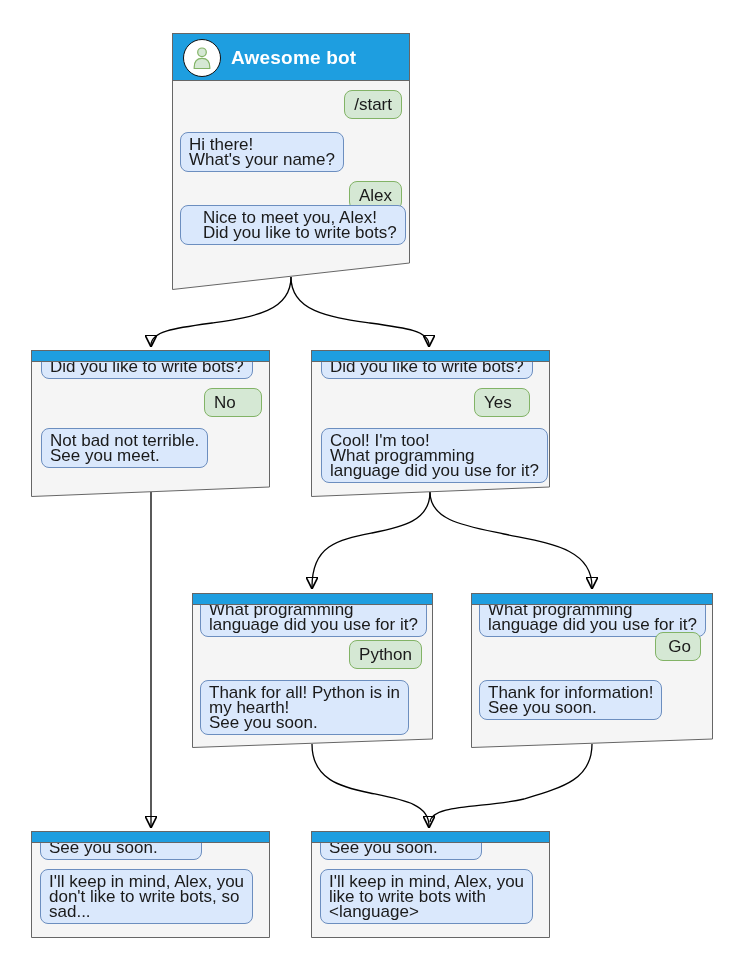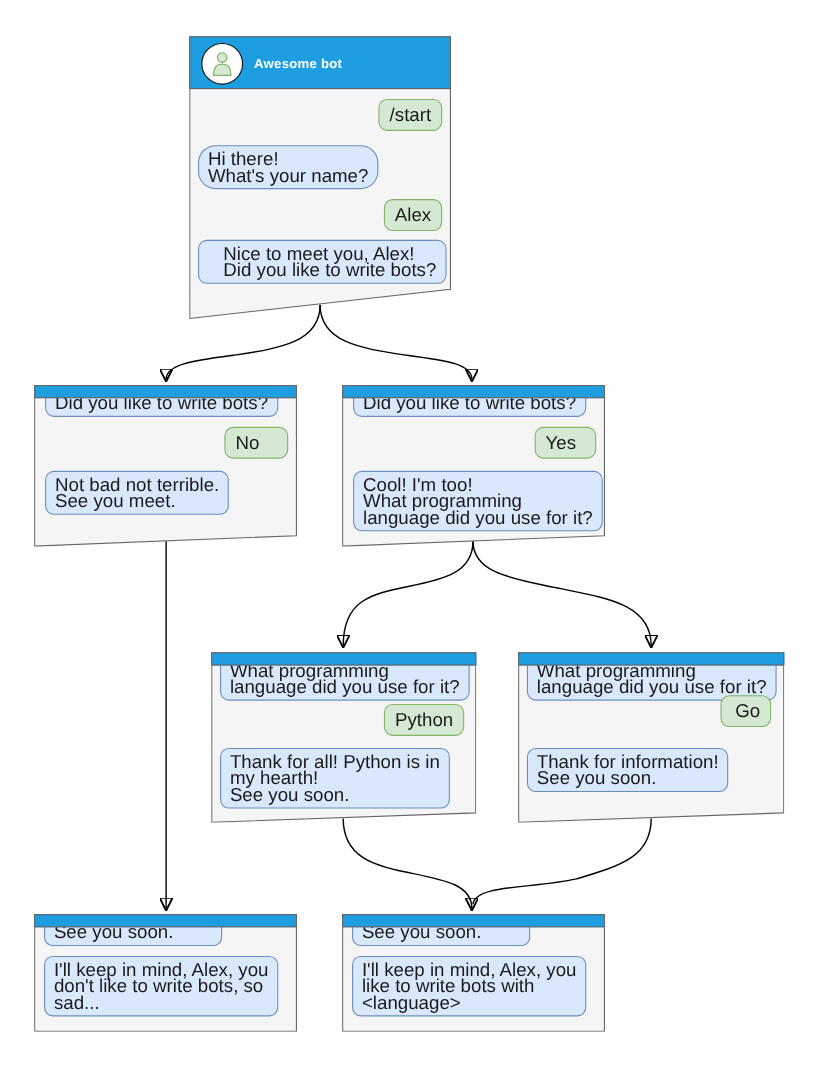--- a/index.html
+++ b/index.html
@@ -34,21 +34,21 @@
     display:flex; align-items:center;
   }
   .avatar {
     position:absolute; left:10px; top:5px;
     width:38px; height:38px; border-radius:50%;
     background:#fff; border:1.5px solid #111;
     display:flex; align-items:center; justify-content:center;
   }
   .bot-title {
     position:absolute; left:58px; top:0; line-height:48px;
-    color:#fff; font-weight:bold; font-size:12px; letter-spacing:.2px;
+    color:#fff; font-weight:bold; font-size:19px; letter-spacing:.2px;
   }
 
   
   .msg {
     position:absolute; z-index:2;
     font-size:17px; line-height:15px; color:#1a1a1a;
     white-space:pre;
     border-radius:8px;
     border:1px solid;
   }
@@ -82,45 +82,45 @@
     <div class="main-titlebar">
       <span class="avatar">
         <svg width="24" height="24" viewBox="0 0 24 24">
           <circle cx="12" cy="6.3" r="4.3" fill="var(--outgoing-fill)" stroke="var(--outgoing-stroke)" stroke-width="1.2"></circle>
           <path d="M12,12.3 c-5.5,0 -7.8,3.6 -7.8,9 l0,1.2 h15.6 v-1.2 c0,-5.4 -2.3,-9 -7.8,-9 z" fill="var(--outgoing-fill)" stroke="var(--outgoing-stroke)" stroke-width="1.2"></path>
         </svg>
       </span>
       <span class="bot-title">Awesome bot</span>
     </div>
     <div class="msg out" style="right:8px; top:57px;">/start</div>
-    <div class="msg in" style="left:8px;  top:99px;border-radius:16px;">Hi there!
+    <div class="msg in" style="left:8px;  top:99px;">Hi there!
 What's your name?</div>
     <div class="msg out" style="right:8px; top:148px; min-width:50px;">Alex</div>
-    <div class="msg in" style="left:8px;  top:185px;padding-left:22px;">Nice to meet you, Alex!
+    <div class="msg in" style="left:8px;  top:172px;padding-left:22px;">Nice to meet you, Alex!
 Did you like to write bots?</div>
   </div>
 
   <div class="window" style="left:31px; top:350px; width:239px; height:147px;">
     <svg class="frame" width="239" height="147">
       <polygon points="0.5,0.5 238.5,0.5 238.5,137 0.5,146.5"></polygon>
     </svg>
     <div class="titlebar"></div>
     <div class="msg in" style="left:10px; top:4px;">Did you like to write bots?</div>
     <div class="msg out" style="right:8px; top:38px; min-width:58px;">No</div>
     <div class="msg in" style="left:10px; top:78px;">Not bad not terrible.
 See you meet.</div>
   </div>
 
   <div class="window" style="left:311px; top:350px; width:239px; height:147px;">
     <svg class="frame" width="239" height="147">
       <polygon points="0.5,0.5 238.5,0.5 238.5,137 0.5,146.5"></polygon>
     </svg>
     <div class="titlebar"></div>
     <div class="msg in" style="left:10px; top:4px;">Did you like to write bots?</div>
-    <div class="msg out" style="right:8px; top:38px; min-width:56px;">Yes</div>
+    <div class="msg out" style="right:20px; top:38px; min-width:56px;">Yes</div>
     <div class="msg in" style="left:10px; top:78px;">Cool! I'm too!
 What programming
 language did you use for it?</div>
   </div>
 
   <div class="window" style="left:192px; top:593px; width:241px; height:155px;">
     <svg class="frame" width="241" height="155">
       <polygon points="0.5,0.5 240.5,0.5 240.5,146 0.5,154.5"></polygon>
     </svg>
     <div class="titlebar"></div>

